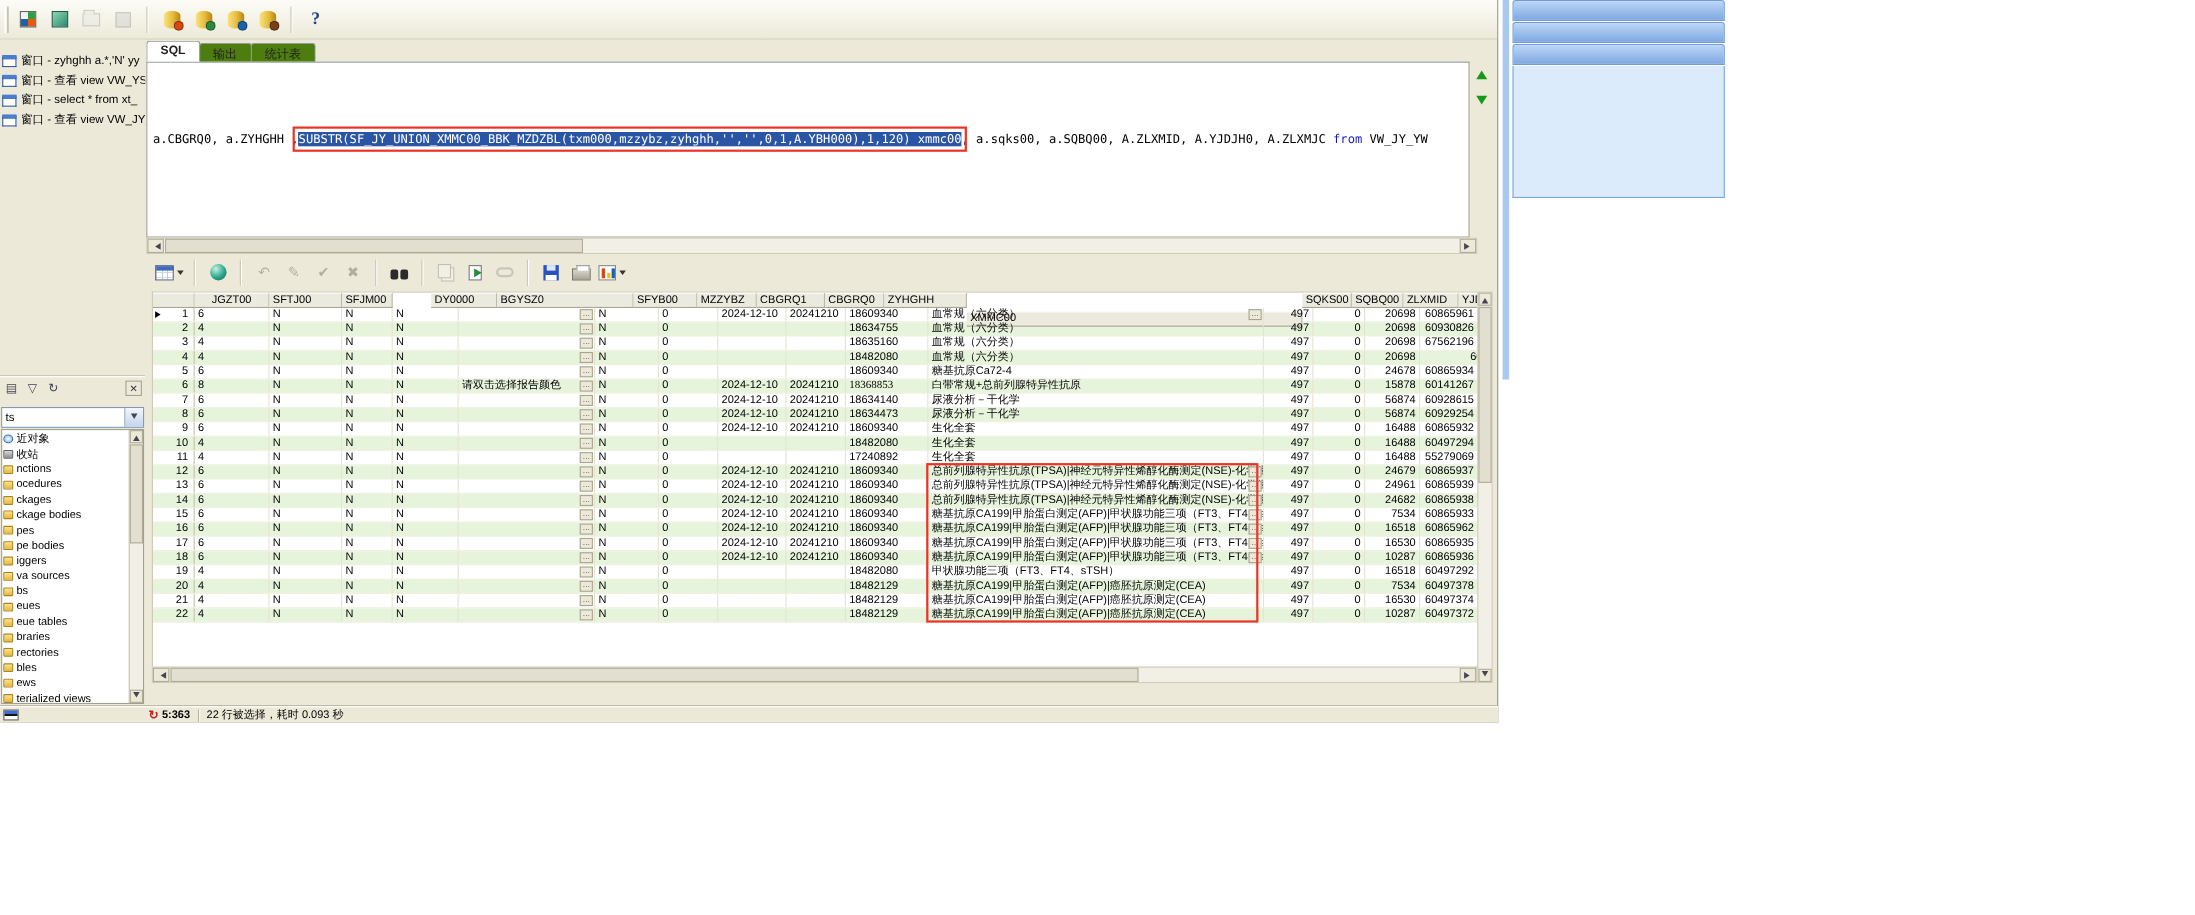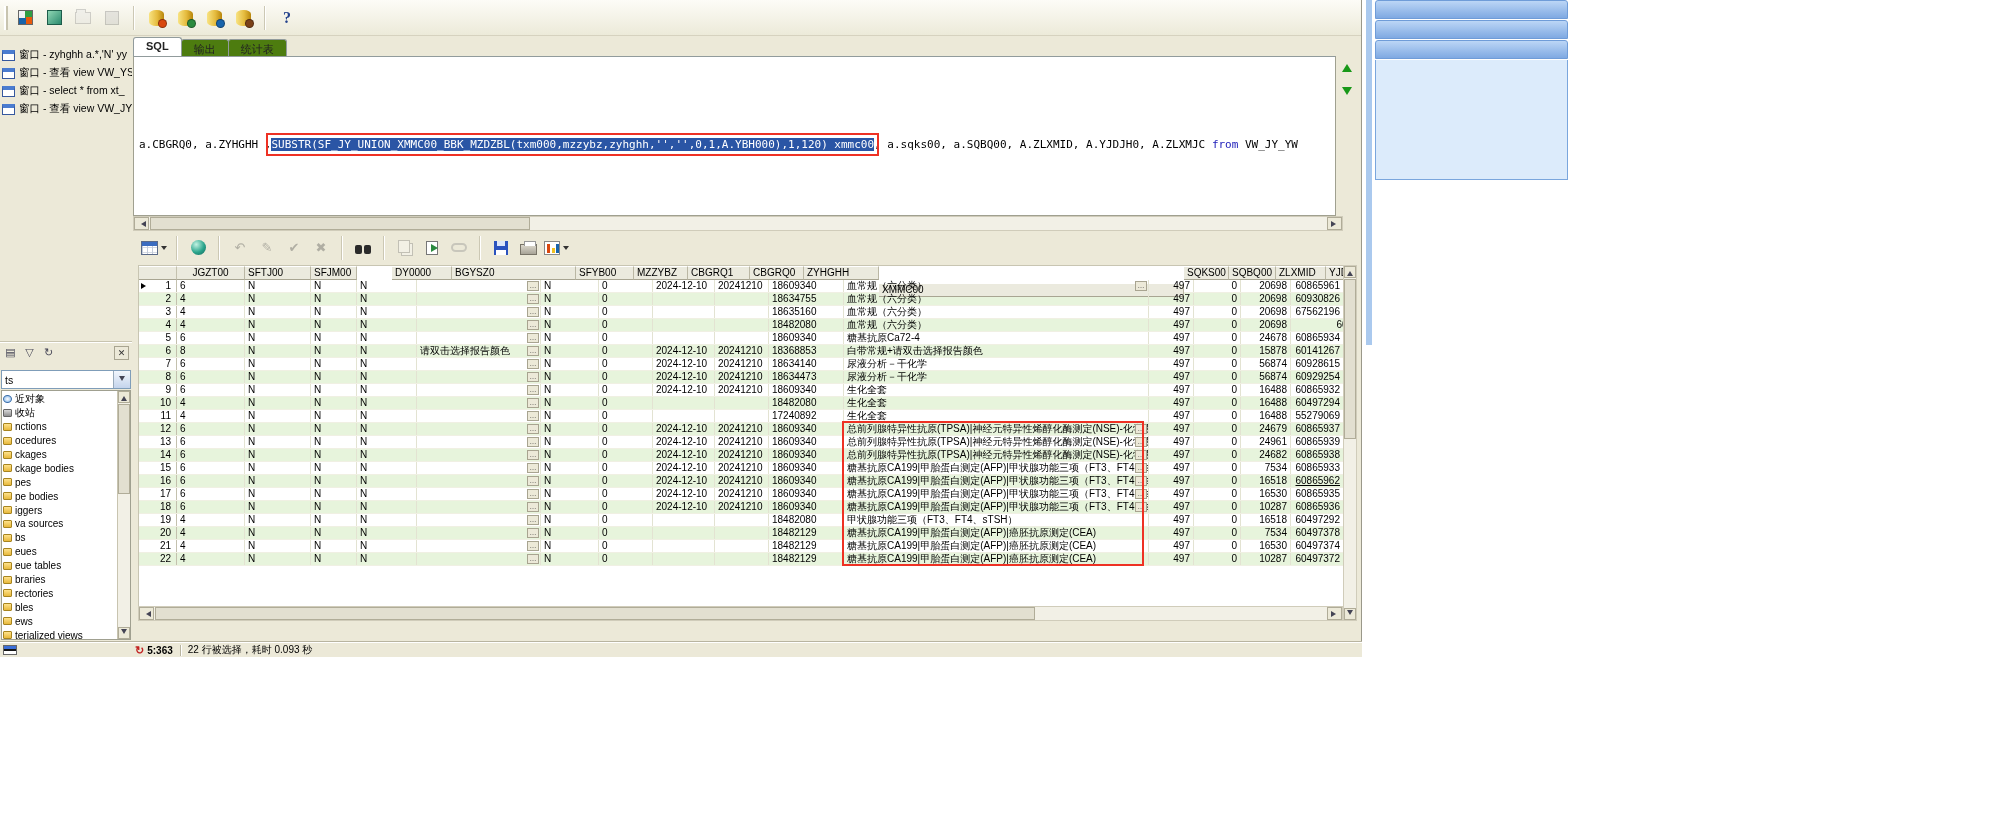--- a/index.html
+++ b/index.html
@@ -54,21 +54,21 @@
   .sbv-thumb{width:12px;height:90px;background:#e2dfd0;border:1px solid #b0ac98;margin-top:1px}
   .sbv-fill{flex:1}
 
   
   .tabbar{position:absolute;left:133px;top:37px;height:19px;display:flex;align-items:flex-end;font-size:11px;z-index:3}
   .tab{padding:2px 12px 1px;border:1px solid #919b9c;border-bottom:none;background:#4d7c0f;margin-right:-1px;border-radius:3px 3px 0 0;height:17px;color:#222}
   .tab.active{background:#fff;height:19px;position:relative;z-index:2;font-weight:bold}
 
   
   .editor{position:absolute;left:133px;top:56px;width:1203px;height:160px;background:#fff;border:1px solid #a0a090;border-top:1px solid #919b9c;overflow:hidden}
-  .sqlline{position:absolute;left:5px;top:80px;font-family:"DejaVu Sans Mono","Liberation Mono",monospace;font-size:11px;line-height:15px;white-space:pre;color:#000}
+  .sqlline{position:absolute;left:5px;top:62px;font-family:"DejaVu Sans Mono","Liberation Mono",monospace;font-size:11px;line-height:15px;white-space:pre;color:#000}
   .sel{background:#2a55a5;color:#fff;outline:2px solid #ee3124;outline-offset:3px}
   .kw{color:#1a1ab8}
   .navcol{position:absolute;left:1337px;top:56px;width:20px;height:160px;background:#ece9d8}
   .navbtn{width:18px;height:18px;margin:2px 1px 6px;display:flex;align-items:center;justify-content:center}
   .tri-u-g{width:0;height:0;border:5px solid transparent;border-bottom:8px solid #189818;margin-bottom:4px}
   .tri-d-g{width:0;height:0;border:5px solid transparent;border-top:8px solid #189818;margin-top:4px}
 
   
   .hscroll{position:absolute;height:15px;background:#f2f0e6;border:1px solid #d0ccba;display:flex;align-items:center}
   .sb-btn{width:15px;height:13px;background:#ece9d8;border:1px solid #b0ac98;display:flex;align-items:center;justify-content:center;flex:none}
@@ -492,22 +492,22 @@
             <div class="gc gutter">6</div>
             <div class="gc" style="width: 68px;"><span class="ct">8</span></div>
             <div class="gc" style="width: 66px;"><span class="ct">N</span></div>
             <div class="gc" style="width: 46px;"><span class="ct">N</span></div>
             <div class="gc" style="width: 60px;"><span class="ct">N</span></div>
             <div class="gc" style="width: 124px;"><span class="ct">请双击选择报告颜色</span><span class="cell-ell">…</span></div>
             <div class="gc" style="width: 58px;"><span class="ct">N</span></div>
             <div class="gc" style="width: 54px;"><span class="ct">0</span></div>
             <div class="gc" style="width: 62px;"><span class="ct">2024-12-10</span></div>
             <div class="gc" style="width: 54px;"><span class="ct">20241210</span></div>
-            <div class="gc" style="width: 75px;"><span class="ct">18368853</span></div>
-            <div class="gc" style="width: 305px;"><span class="ct">白带常规+请双击选择报告颜色</span></div>
+            <div class="gc" style="width: 75px; font-family: Liberation Serif, serif;"><span class="ct">18368853</span></div>
+            <div class="gc" style="width: 305px;"><span class="ct">白带常规+总前列腺特异性抗原</span></div>
             <div class="gc r" style="width: 45px;"><span class="ct">497</span></div>
             <div class="gc r" style="width: 47px;"><span class="ct">0</span></div>
             <div class="gc r" style="width: 50px;"><span class="ct">15878</span></div>
             <div class="gc r" style="width: 53px;"><span class="ct">60141267</span></div>
           </div>
           <div class="grow">
             <div class="gc gutter">7</div>
             <div class="gc" style="width: 68px;"><span class="ct">6</span></div>
             <div class="gc" style="width: 66px;"><span class="ct">N</span></div>
             <div class="gc" style="width: 46px;"><span class="ct">N</span></div>
@@ -677,21 +677,21 @@
             <div class="gc" style="width: 124px;"><span class="ct"></span><span class="cell-ell">…</span></div>
             <div class="gc" style="width: 58px;"><span class="ct">N</span></div>
             <div class="gc" style="width: 54px;"><span class="ct">0</span></div>
             <div class="gc" style="width: 62px;"><span class="ct">2024-12-10</span></div>
             <div class="gc" style="width: 54px;"><span class="ct">20241210</span></div>
             <div class="gc" style="width: 75px;"><span class="ct">18609340</span></div>
             <div class="gc" style="width: 305px;"><span class="ct">糖基抗原CA199|甲胎蛋白测定(AFP)|甲状腺功能三项（FT3、FT4、sTSH）</span><span class="cell-ell">…</span></div>
             <div class="gc r" style="width: 45px;"><span class="ct">497</span></div>
             <div class="gc r" style="width: 47px;"><span class="ct">0</span></div>
             <div class="gc r" style="width: 50px;"><span class="ct">16518</span></div>
-            <div class="gc r" style="width: 53px; text-decoration: underline;"><span class="ct">60865962</span></div>
+            <div class="gc r" style="width: 53px;"><span class="ct">60865962</span></div>
           </div>
           <div class="grow">
             <div class="gc gutter">17</div>
             <div class="gc" style="width: 68px;"><span class="ct">6</span></div>
             <div class="gc" style="width: 66px;"><span class="ct">N</span></div>
             <div class="gc" style="width: 46px;"><span class="ct">N</span></div>
             <div class="gc" style="width: 60px;"><span class="ct">N</span></div>
             <div class="gc" style="width: 124px;"><span class="ct"></span><span class="cell-ell">…</span></div>
             <div class="gc" style="width: 58px;"><span class="ct">N</span></div>
             <div class="gc" style="width: 54px;"><span class="ct">0</span></div>

